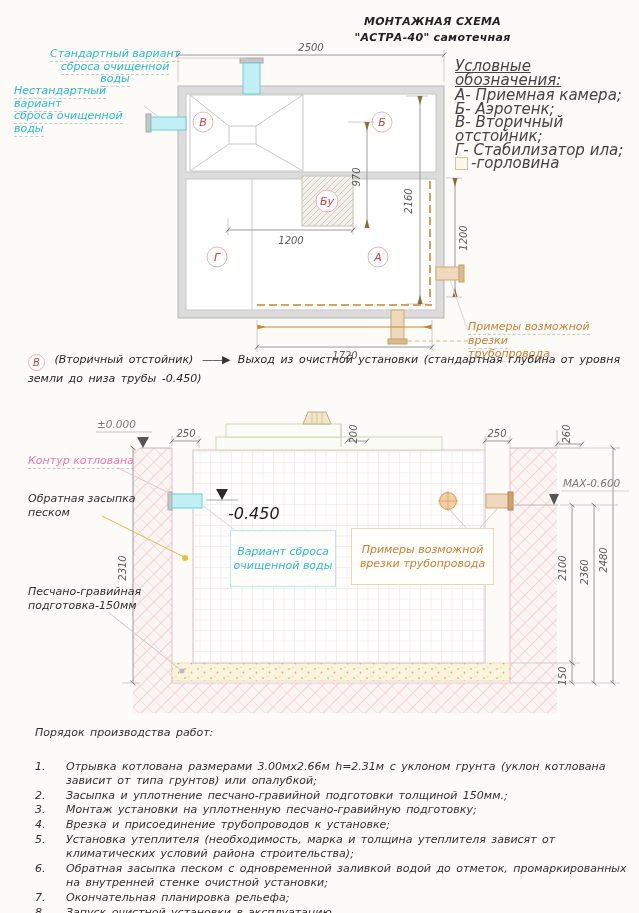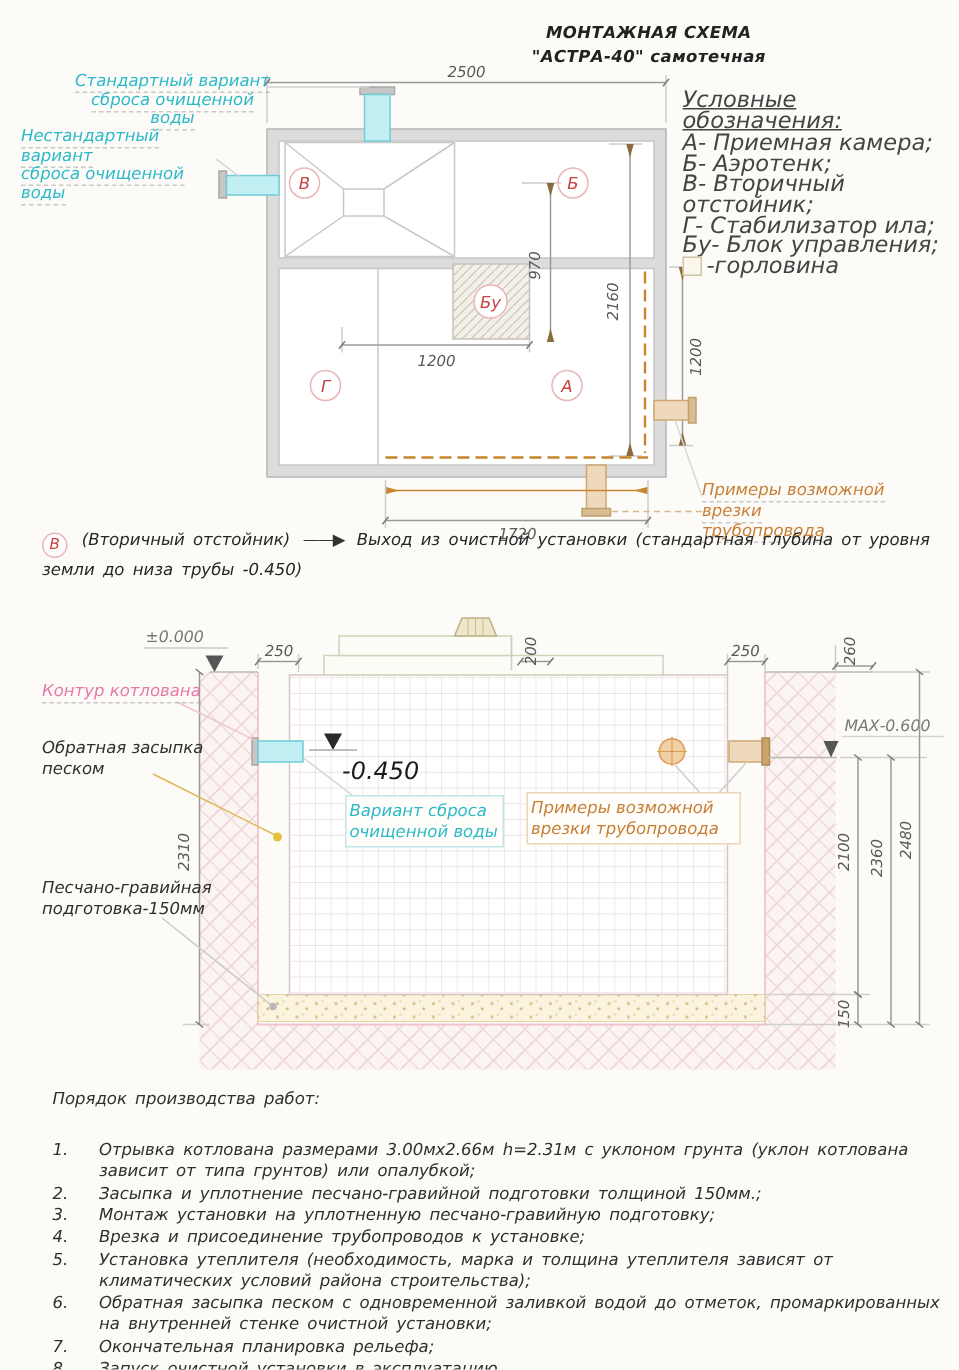--- a/index.html
+++ b/index.html
@@ -21,22 +21,22 @@
   #plan-pipe-ex{left:468px;top:320px;width:155px;line-height:13.5px}
   #notes{left:28px;top:352px;width:601px;font-size:11px;line-height:15px;color:#262626;word-spacing:2px}
   #notes p{margin:0 0 1px 0}
   .mark{display:inline-flex;width:15px;height:15px;border:1px solid #eab5b5;border-radius:50%;
         color:#c94040;align-items:center;justify-content:center;font-size:10px;margin-right:4px;
         background:#fff;vertical-align:-3px;flex:none}
   .arr{color:#333;letter-spacing:-1px;margin:0 3px}
   #lbl-contour{left:28px;top:455px}
   #lbl-backfill{left:28px;top:492px;line-height:14px}
   #lbl-gravel{left:28px;top:585px;line-height:14px}
-  .notebox{position:absolute;z-index:2;font-size:11px;line-height:13.5px;text-align:left;
-           border:1px solid;padding:3px 2px;background:#fffefb}
+  .notebox{position:absolute;z-index:2;font-size:11px;line-height:13.5px;text-align:center;
+           border:1px solid;padding:14px 2px;background:#fffefb}
   #box-discharge{left:230px;top:530px;width:100px;border-color:#bfe6ea}
   #box-pipes{left:351px;top:528px;width:137px;border-color:#ecd6b4}
   #procedure{left:35px;top:726px;width:592px;font-size:11px;line-height:14.6px;color:#2f2f2f;word-spacing:2px}
   #procedure .hdr{margin-bottom:19px}
   .prow{display:flex}
   .prow .n{flex:0 0 31px}
   .prow .t{flex:1}
   text{font-family:"DejaVu Sans",sans-serif;font-style:italic}
   .dimtxt{font-size:10px;fill:#5a5a5a}
   .lvltxt{font-size:10.5px;fill:#787878}
@@ -266,21 +266,20 @@
   <div>МОНТАЖНАЯ СХЕМА</div>
   <div>"АСТРА-40" самотечная</div>
 </div>
 
 <div class="lbl" id="legend">
   <div class="hdr">Условные обозначения:</div>
   <div>А- Приемная камера;</div>
   <div>Б- Аэротенк;</div>
   <div>В- Вторичный отстойник;</div>
   <div>Г- Стабилизатор ила;</div>
-  <div>Бу- Блок управления;</div>
   <div>
     <span class="sq"></span><span>-горловина</span>
   </div>
 </div>
 
 <div class="lbl cyan dashu" id="cyan-std">
   <span>Стандартный вариант</span><br>
   <span>сброса очищенной воды</span>
 </div>
 

